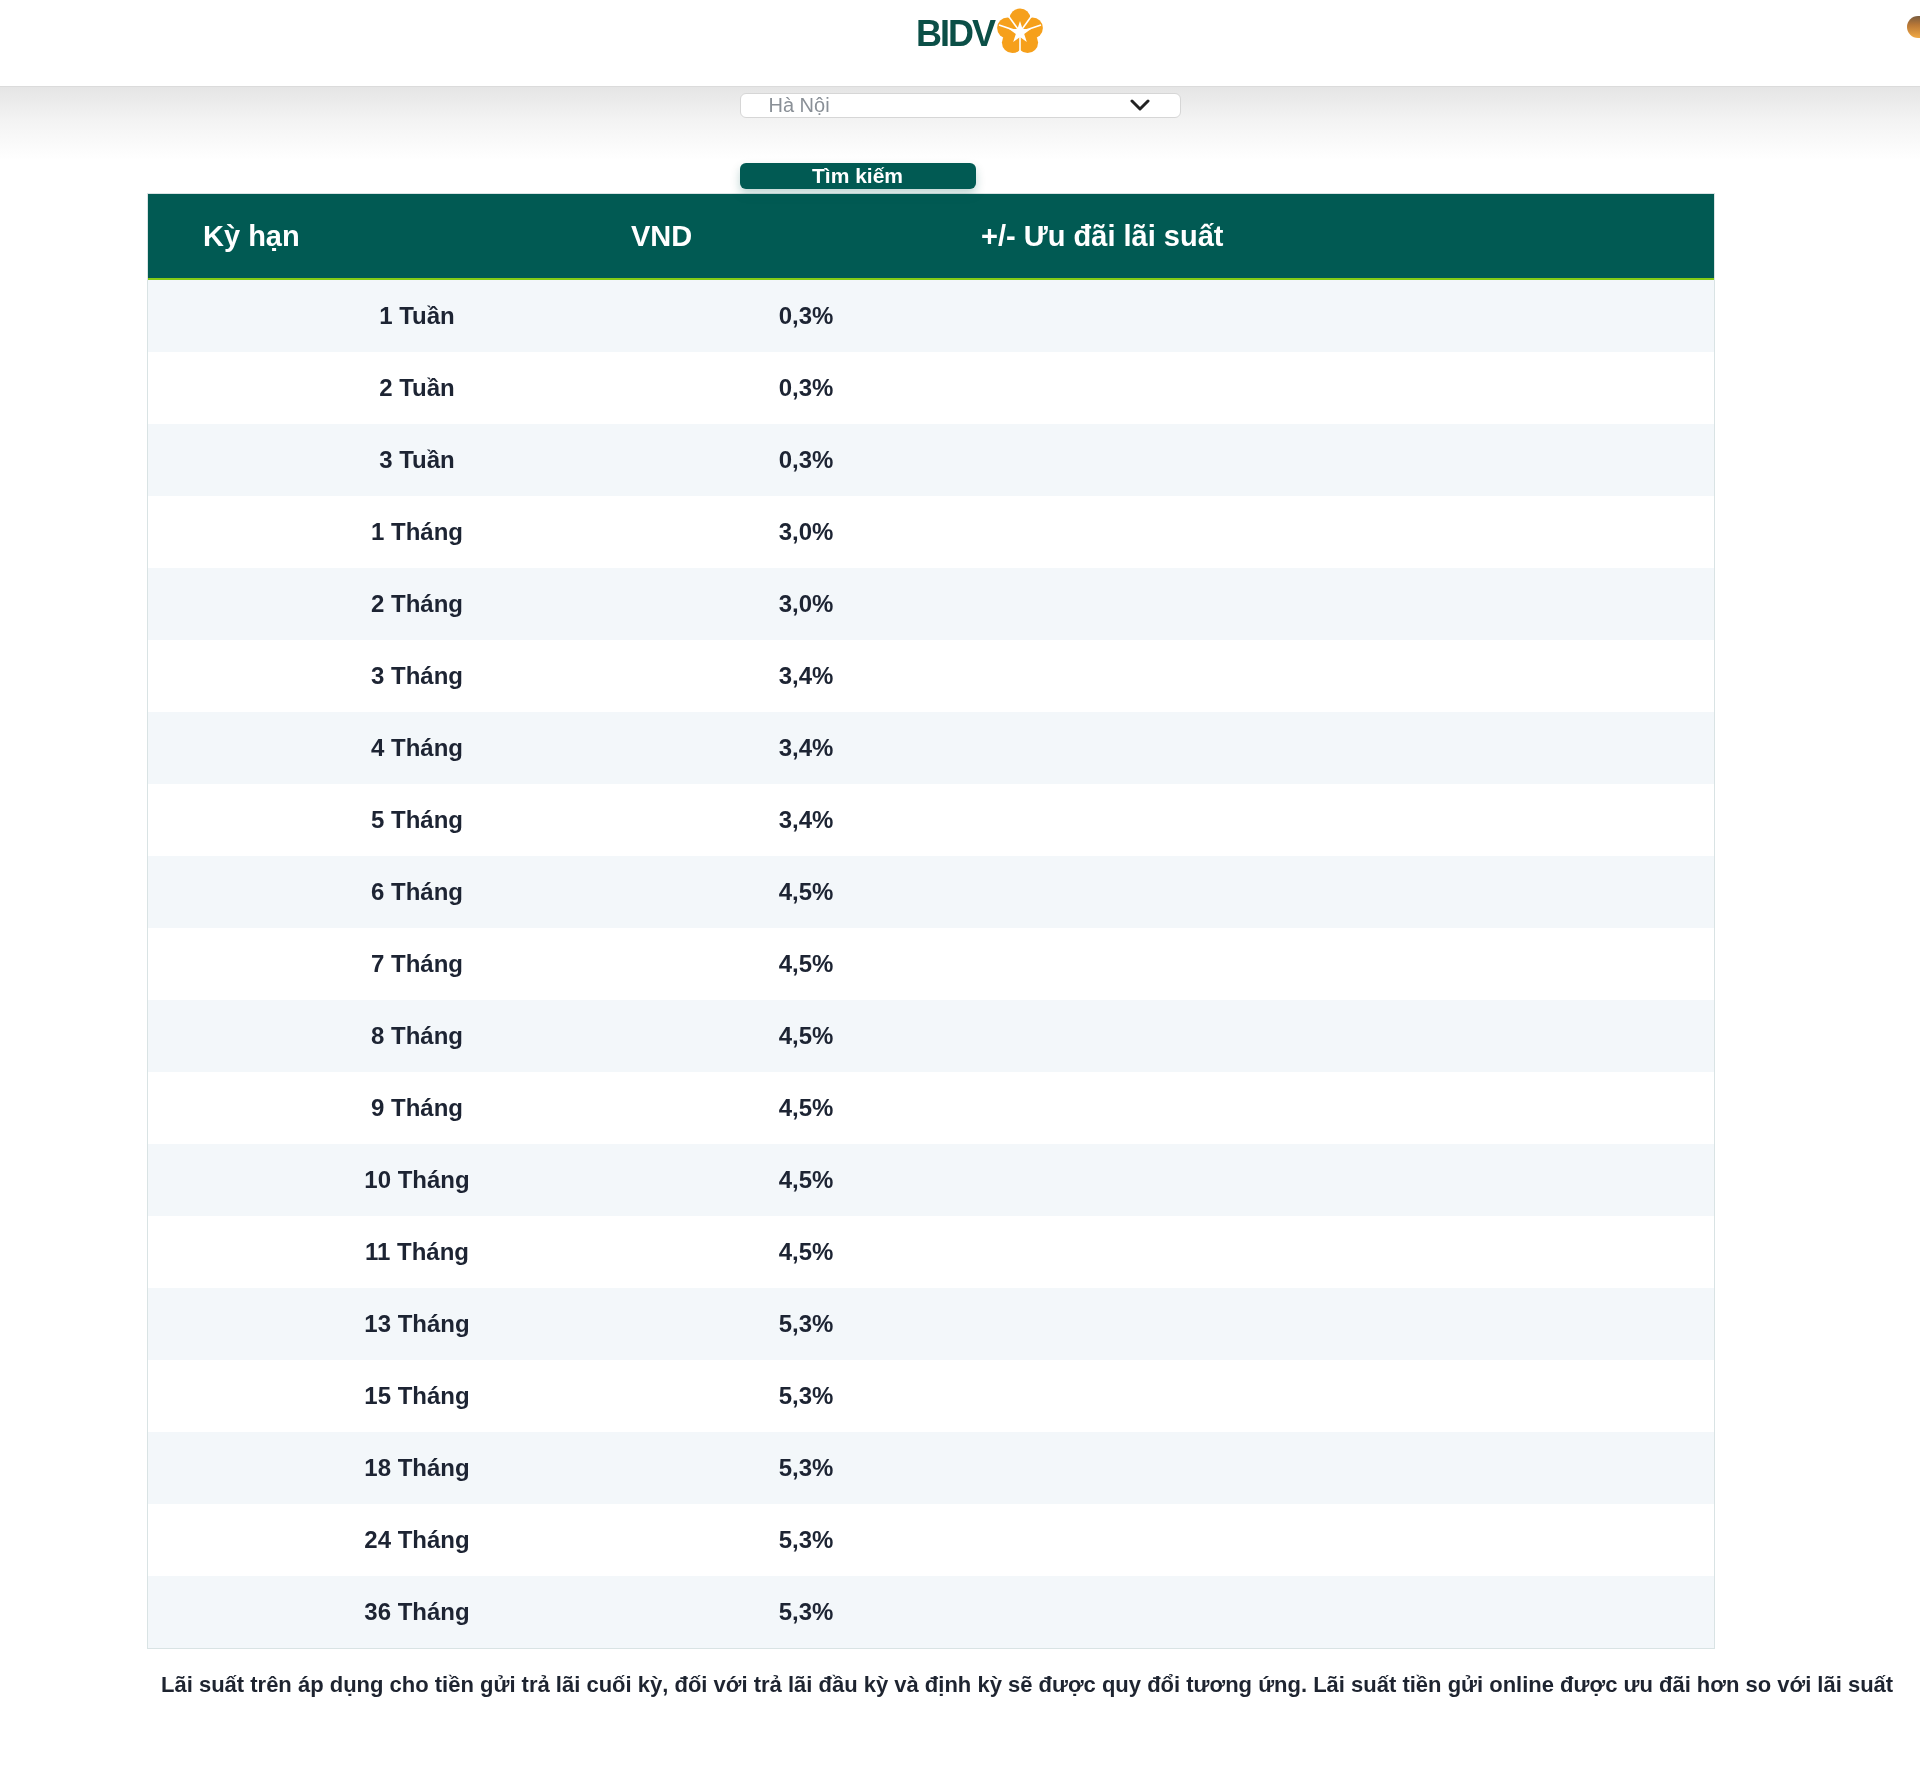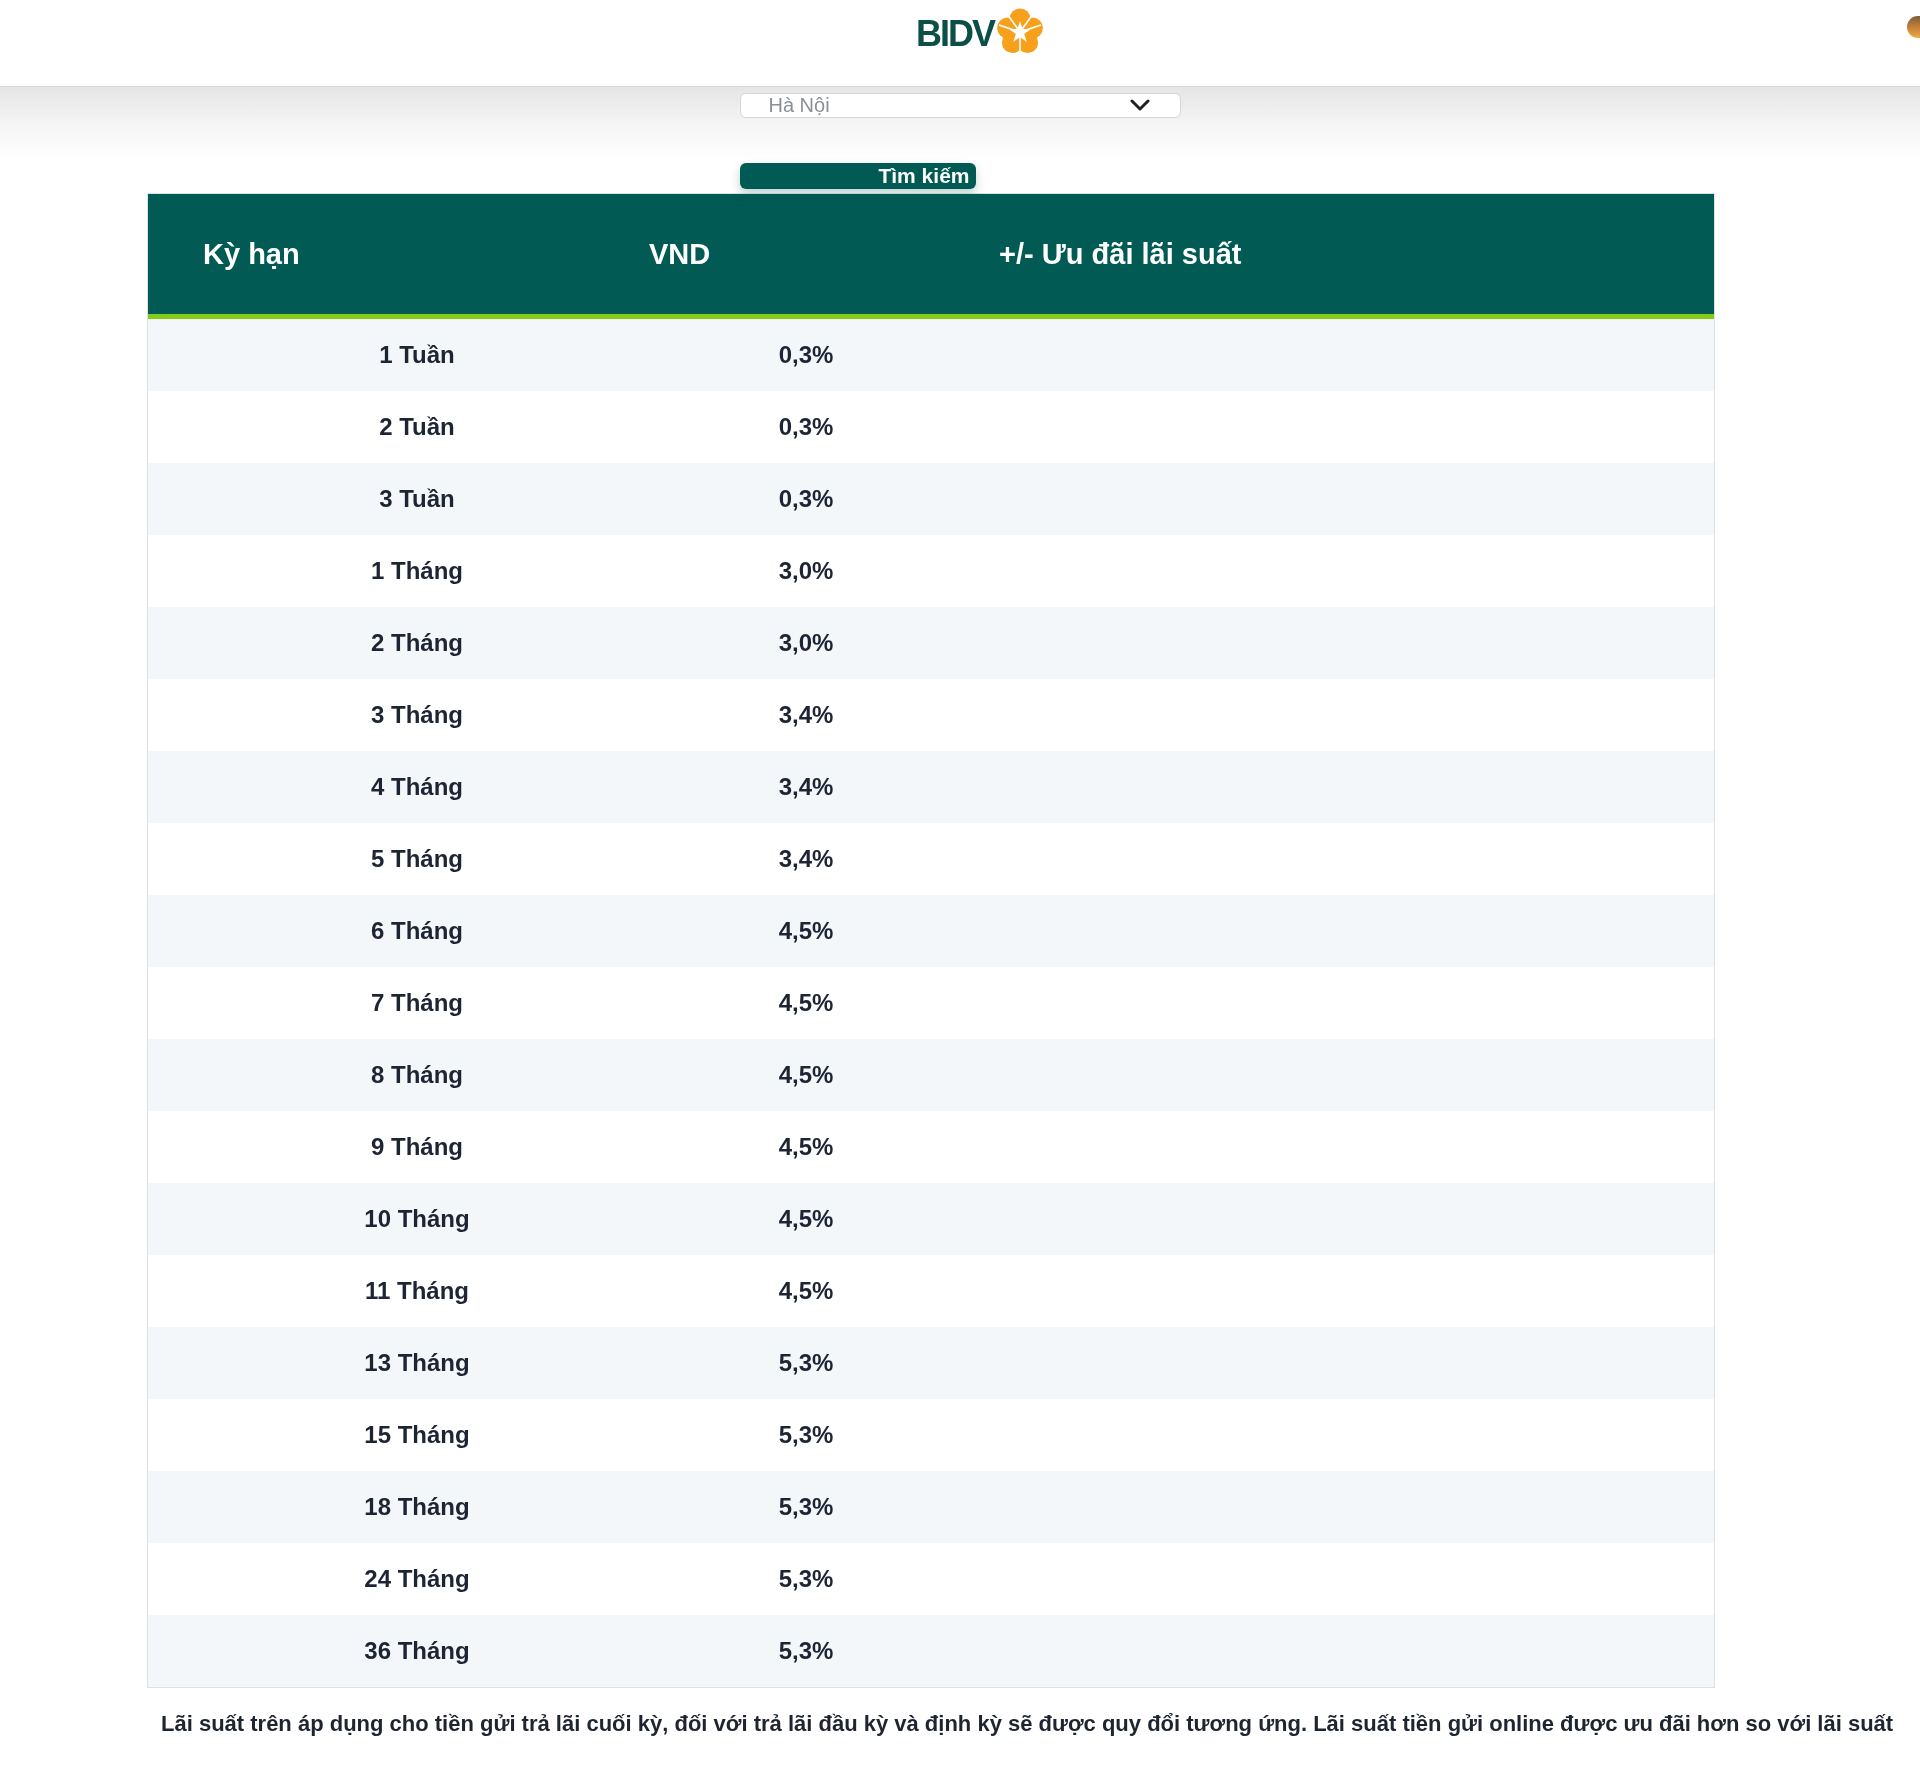--- a/index.html
+++ b/index.html
@@ -66,21 +66,20 @@
     width: 236px; height: 58px;
     background: #015a53;
     border: none;
     border-radius: 6px;
     color: #ffffff;
     font-family: "Liberation Sans", sans-serif;
     font-size: 21px;
     font-weight: bold;
     cursor: pointer;
     box-shadow: 0 5px 10px rgba(1, 90, 83, 0.25);
-    text-align: right;
   }
   
   .table-wrap {
     margin: 33px 0 0 147px;
     width: 1568px;
     box-sizing: border-box;
     border: 1px solid #d9e3e4;
   }
   table.rates {
     width: 100%;
@@ -89,22 +88,22 @@
   }
   table.rates col.c1 { width: 483px; }
   table.rates col.c2 { width: 350px; }
   table.rates th {
     background: #015a53;
     color: #ffffff;
     font-size: 29px;
     font-weight: bold;
     text-align: left;
     height: 84px;
-    padding: 18px;
-    border-bottom: 5px solid #84cc16;
+    padding: 0;
+    border-bottom: 2px solid #84cc16;
   }
   table.rates th.c1, table.rates td.c1 { padding-left: 55px; }
   table.rates td {
     height: 72px;
     padding: 0;
     font-size: 24px;
     font-weight: bold;
     color: #1d2433;
     text-align: center;
   }

